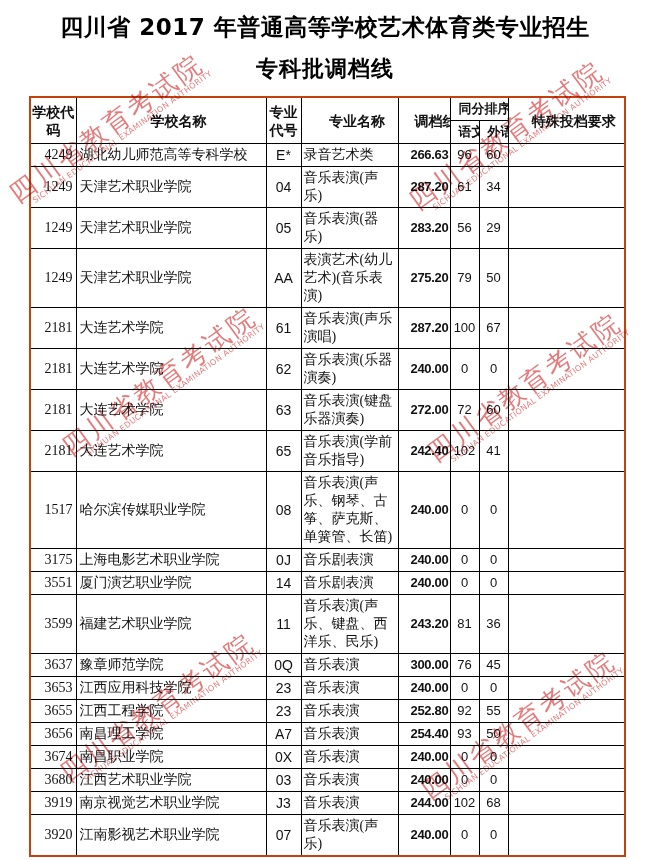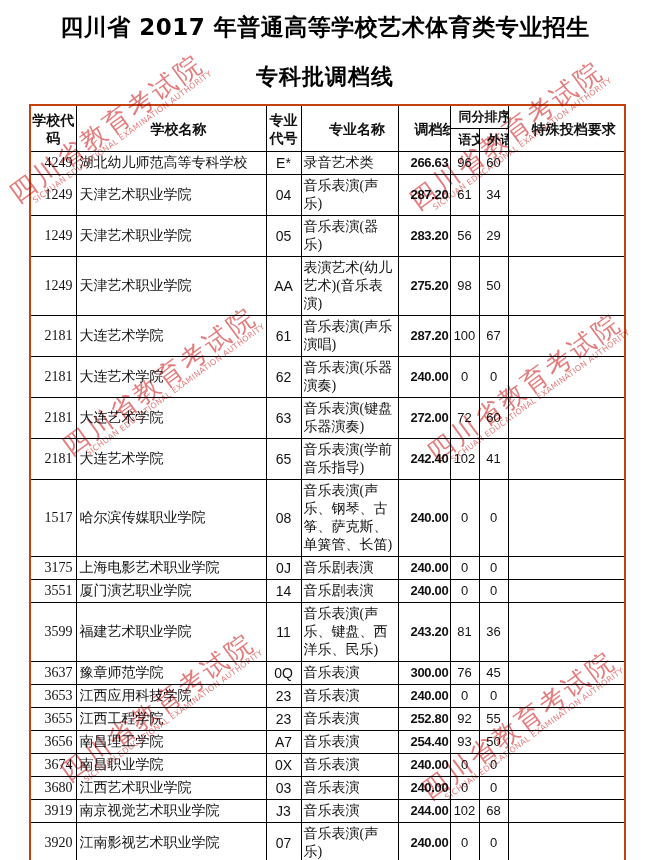--- a/index.html
+++ b/index.html
@@ -9,21 +9,21 @@
     position:relative;overflow:hidden;
   }
   .page{position:relative;width:650px;height:860px;}
 
   .title1{
     margin:13px 0 0;text-align:center;
     font-family:"DejaVu Sans", sans-serif;font-weight:bold;
     font-size:23px;line-height:1.3;letter-spacing:0.5px;color:#000;
   }
   .title2{
-    margin:20px 0 0;text-align:center;
+    margin:12px 0 0;text-align:center;
     font-family:"DejaVu Sans", sans-serif;font-weight:bold;
     font-size:22px;line-height:1.3;letter-spacing:1px;color:#000;
   }
 
   table.score-table{
     border-collapse:collapse;table-layout:fixed;
     width:595px;margin:13px 0 0 29px;
     border:2px solid #c2410c;
   }
   .score-table th,.score-table td{
@@ -161,21 +161,21 @@
     <td class="c-num">56</td>
     <td class="c-num">29</td>
     <td class="c-special"></td>
   </tr>
         <tr>
     <td class="c-code">1249</td>
     <td class="c-school">天津艺术职业学院</td>
     <td class="c-mcode">AA</td>
     <td class="c-major">表演艺术(幼儿艺术)(音乐表演)</td>
     <td class="c-score">275.20</td>
-    <td class="c-num">98</td>
+    <td class="c-num">79</td>
     <td class="c-num">50</td>
     <td class="c-special"></td>
   </tr>
         <tr>
     <td class="c-code">2181</td>
     <td class="c-school">大连艺术学院</td>
     <td class="c-mcode">61</td>
     <td class="c-major">音乐表演(声乐演唱)</td>
     <td class="c-score">287.20</td>
     <td class="c-num">100</td>

